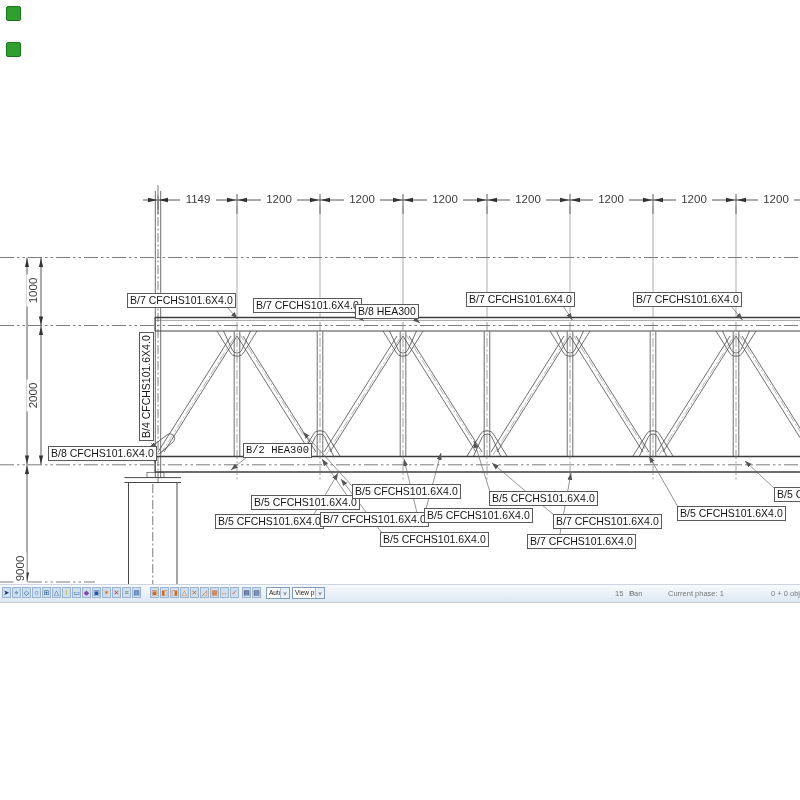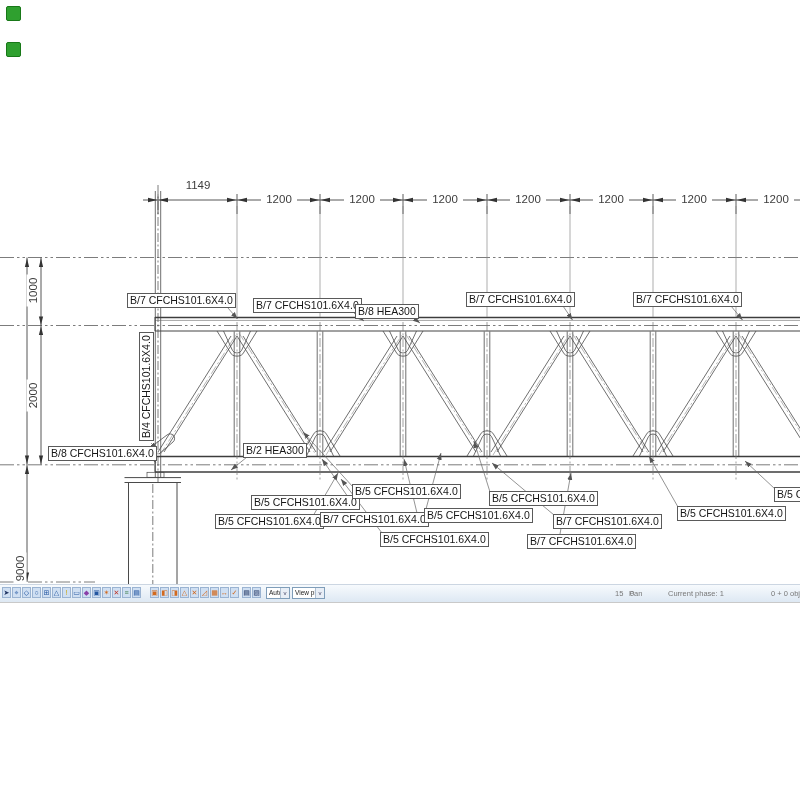--- a/index.html
+++ b/index.html
@@ -190,41 +190,41 @@
         <line x1="554" y1="515" x2="492" y2="463" marker-end="url(#mla)"></line>
         <line x1="560" y1="534" x2="571" y2="473" marker-end="url(#mla)"></line>
         <line x1="678" y1="507" x2="649" y2="456" marker-end="url(#mla)"></line>
         <line x1="775" y1="489" x2="745" y2="461" marker-end="url(#mla)"></line>
       </g>
     </svg>
 
     <div class="handle" style="left:6px;top:6px;"></div>
     <div class="handle" style="left:6px;top:42px;"></div>
 
-    <div class="hdim" style="left:180px;top:179px;">1149</div>
+    <div class="hdim" style="left:180px;top:193px;">1149</div>
     <div class="hdim" style="left:261px;top:193px;">1200</div>
     <div class="hdim" style="left:344px;top:193px;">1200</div>
     <div class="hdim" style="left:427px;top:193px;">1200</div>
     <div class="hdim" style="left:510px;top:193px;">1200</div>
     <div class="hdim" style="left:593px;top:193px;">1200</div>
     <div class="hdim" style="left:676px;top:193px;">1200</div>
     <div class="hdim" style="left:758px;top:193px;">1200</div>
 
     <div class="vdim" style="left:17px;top:284px;">1000</div>
     <div class="vdim" style="left:17px;top:389px;">2000</div>
     <div class="vdim" style="left:4px;top:562px;">9000</div>
 
     <div class="lbl" style="left:127px;top:293px;">B/7 CFCHS101.6X4.0</div>
     <div class="lbl" style="left:253px;top:298px;">B/7 CFCHS101.6X4.0</div>
     <div class="lbl" style="left:355px;top:304px;">B/8 HEA300</div>
     <div class="lbl" style="left:466px;top:292px;">B/7 CFCHS101.6X4.0</div>
     <div class="lbl" style="left:633px;top:292px;">B/7 CFCHS101.6X4.0</div>
     <div class="lbl rot" style="left:139px;top:441px;">B/4 CFCHS101.6X4.0</div>
     <div class="lbl" style="left:48px;top:446px;">B/8 CFCHS101.6X4.0</div>
-    <div class="lbl" style="left:243px;top:443px;">B/2 HEA300</div>
+    <div class="lbl" style="left:243px;top:443px;font-family:Liberation Mono, monospace;">B/2 HEA300</div>
     <div class="lbl" style="left:251px;top:495px;">B/5 CFCHS101.6X4.0</div>
     <div class="lbl" style="left:215px;top:514px;">B/5 CFCHS101.6X4.0</div>
     <div class="lbl" style="left:352px;top:484px;">B/5 CFCHS101.6X4.0</div>
     <div class="lbl" style="left:320px;top:512px;">B/7 CFCHS101.6X4.0</div>
     <div class="lbl" style="left:424px;top:508px;">B/5 CFCHS101.6X4.0</div>
     <div class="lbl" style="left:380px;top:532px;">B/5 CFCHS101.6X4.0</div>
     <div class="lbl" style="left:489px;top:491px;">B/5 CFCHS101.6X4.0</div>
     <div class="lbl" style="left:553px;top:514px;">B/7 CFCHS101.6X4.0</div>
     <div class="lbl" style="left:527px;top:534px;">B/7 CFCHS101.6X4.0</div>
     <div class="lbl" style="left:677px;top:506px;">B/5 CFCHS101.6X4.0</div>

